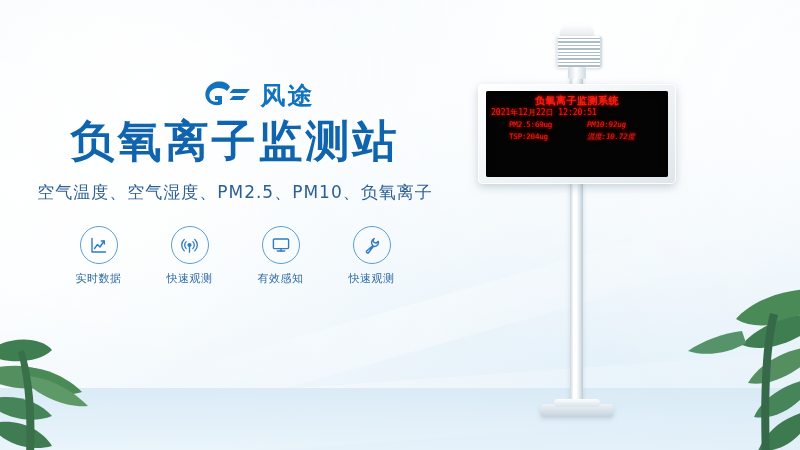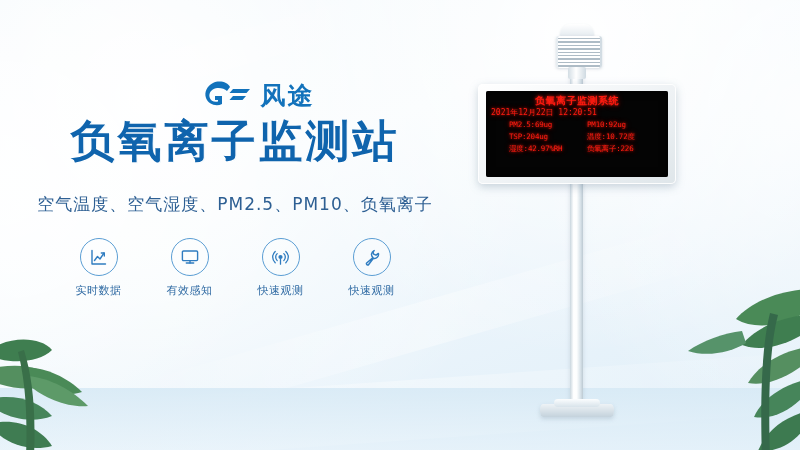--- a/index.html
+++ b/index.html
@@ -30,21 +30,21 @@
 
   
   .left{position:absolute;left:0;top:78px;width:470px;text-align:center;}
   .logo{display:flex;align-items:center;justify-content:center;gap:7px;height:34px;padding-left:44px;}
   .logo svg{display:block;}
   .logo-word{font-size:25px;font-weight:bold;color:#1272bb;letter-spacing:2px;
     font-family:"DejaVu Sans","Liberation Sans",sans-serif;}
   .title{font-size:44px;font-weight:bold;color:#0f64ad;letter-spacing:3px;
     font-family:"DejaVu Sans","Liberation Sans",sans-serif;
     text-shadow:0 1px 0 #ffffff, 0 2px 3px rgba(255,255,255,.9), 1px 1px 0 #e8f3fb;}
-  .subtitle{margin-top:22px;font-size:17px;color:#2d5f93;letter-spacing:1px;
+  .subtitle{margin-top:10px;font-size:17px;color:#2d5f93;letter-spacing:1px;
     font-family:"DejaVu Sans","Liberation Sans",sans-serif;}
 
   .features{margin-top:22px;display:flex;justify-content:center;gap:29px;}
   .feat{width:62px;text-align:center;}
   .circ{width:36px;height:36px;margin:0 auto;border:1.6px solid #5b9ed4;border-radius:50%;
     display:flex;align-items:center;justify-content:center;background:rgba(255,255,255,.25);}
   .circ svg{display:block;}
   .flabel{margin-top:7px;font-size:11px;color:#2f6aa3;letter-spacing:.5px;
     font-family:"DejaVu Sans","Liberation Sans",sans-serif;}
 
@@ -77,21 +77,21 @@
     box-shadow:0 3px 9px rgba(110,135,155,.35), inset 0 0 0 1px rgba(255,255,255,.9);}
   .screen{width:100%;height:100%;background:#040404;border-radius:2px;
     box-shadow:inset 0 0 8px rgba(0,0,0,.9);
     padding:4px 5px 0 5px;box-sizing:border-box;overflow:hidden;}
   .led{font-family:"DejaVu Sans Mono","Liberation Mono",monospace;color:#ff1a10;
     text-shadow:0 0 3px rgba(255,40,20,.85),0 0 6px rgba(255,0,0,.45);}
   .led-title{font-size:10px;text-align:center;letter-spacing:.5px;line-height:11px;font-weight:bold;}
   .led-time{font-size:8px;text-align:left;letter-spacing:0px;line-height:11px;margin-top:1px;}
   .led-row{display:flex;margin-top:2px;font-size:7.5px;line-height:10px;letter-spacing:-.2px;padding-left:18px;}
   .led-cell{width:50%;}
-  .led-cell.r{padding-left:2px;}
+  .led-cell.r{padding-left:2px;font-style:italic;}
 
   
   .plantL{position:absolute;left:-6px;bottom:-6px;width:150px;height:150px;}
   .plantR{position:absolute;right:-8px;bottom:-10px;width:150px;height:185px;}
   .plantL svg,.plantR svg{display:block;}
 </style>
 </head>
 <body>
 
 <div class="stage">
@@ -131,49 +131,49 @@
               <path d="M12.3 5 L15.3 5 L15.3 8"></path>
             </svg>
           </span>
         </div>
         <div class="flabel">实时数据</div>
       </div>
 
       <div class="feat">
         <div class="circ">
           <span>
-            <svg width="20" height="18" viewBox="0 0 20 18" fill="none" stroke="#2f7cc0" stroke-width="1.4" stroke-linecap="round" stroke-linejoin="round">
-              <rect x="2.4" y="3" width="15.2" height="9.6" rx="1.1"></rect>
-              <path d="M10 12.6 L10 15"></path>
-              <path d="M6.3 15 L13.7 15"></path>
-            </svg>
-          </span>
-        </div>
-        <div class="flabel">有效感知</div>
-      </div>
-
-      <div class="feat">
-        <div class="circ">
-          <span>
             <svg width="19" height="19" viewBox="0 0 19 19" fill="none" stroke="#2f7cc0" stroke-width="1.3" stroke-linecap="round">
               <circle cx="9.5" cy="9" r="2.1" fill="#2f7cc0" stroke="none"></circle>
               <path d="M6.2 5.6 A4.8 4.8 0 0 0 6.2 12.6"></path>
               <path d="M12.8 5.6 A4.8 4.8 0 0 1 12.8 12.6"></path>
               <path d="M4.2 3.4 A7.7 7.7 0 0 0 4.2 14.8"></path>
               <path d="M14.8 3.4 A7.7 7.7 0 0 1 14.8 14.8"></path>
               <path d="M9.5 11.1 L9.5 16.2"></path>
             </svg>
           </span>
         </div>
         <div class="flabel">快速观测</div>
       </div>
 
       <div class="feat">
         <div class="circ">
           <span>
+            <svg width="20" height="18" viewBox="0 0 20 18" fill="none" stroke="#2f7cc0" stroke-width="1.4" stroke-linecap="round" stroke-linejoin="round">
+              <rect x="2.4" y="3" width="15.2" height="9.6" rx="1.1"></rect>
+              <path d="M10 12.6 L10 15"></path>
+              <path d="M6.3 15 L13.7 15"></path>
+            </svg>
+          </span>
+        </div>
+        <div class="flabel">有效感知</div>
+      </div>
+
+      <div class="feat">
+        <div class="circ">
+          <span>
             <svg width="19" height="19" viewBox="0 0 19 19" fill="none" stroke="#2f7cc0" stroke-width="1.45" stroke-linecap="round" stroke-linejoin="round">
               <path d="M12.2 2.6 A4.1 4.1 0 0 0 11.0 9.6 L4.4 15.3 A1.6 1.6 0 0 0 6.3 17.0 L11.4 10.3
                        A4.1 4.1 0 0 0 16.4 5.4 L14.0 7.2 L11.6 6.2 L11.0 3.6 Z"></path>
             </svg>
           </span>
         </div>
         <div class="flabel">快速观测</div>
       </div>
 
     </div>
@@ -193,24 +193,20 @@
       <div class="led-title">负氧离子监测系统</div>
       <div class="led-time">2021年12月22日 12:20:51</div>
 
       <div class="led-row">
         <div class="led-cell">PM2.5:69ug</div>
         <div class="led-cell r">PM10:92ug</div>
       </div>
       <div class="led-row">
         <div class="led-cell">TSP:204ug</div>
         <div class="led-cell r">温度:10.72度</div>
-      </div>
-      <div class="led-row">
-        <div class="led-cell">湿度:42.97%RH</div>
-        <div class="led-cell r">负氧离子:226</div>
       </div>
     </div>
   </div>
 
   <div class="plantL">
     <svg width="150" height="150" viewBox="0 0 150 150">
       <g fill="#4e8f5c">
         <path d="M2 40 C22 30 48 32 58 44 C46 56 20 58 2 52 Z" fill="#3f7e50"></path>
         <path d="M0 62 C26 56 52 62 66 74 C48 86 20 84 0 76 Z" fill="#548f5f"></path>
         <path d="M30 62 C48 60 72 70 88 86 C70 92 46 86 32 74 Z" fill="#4a8a57"></path>

